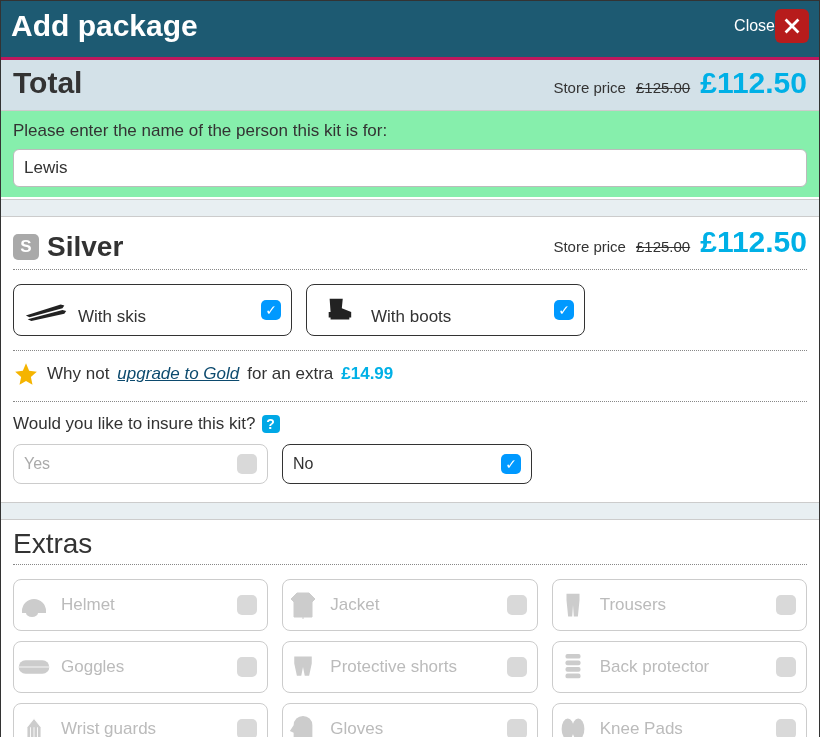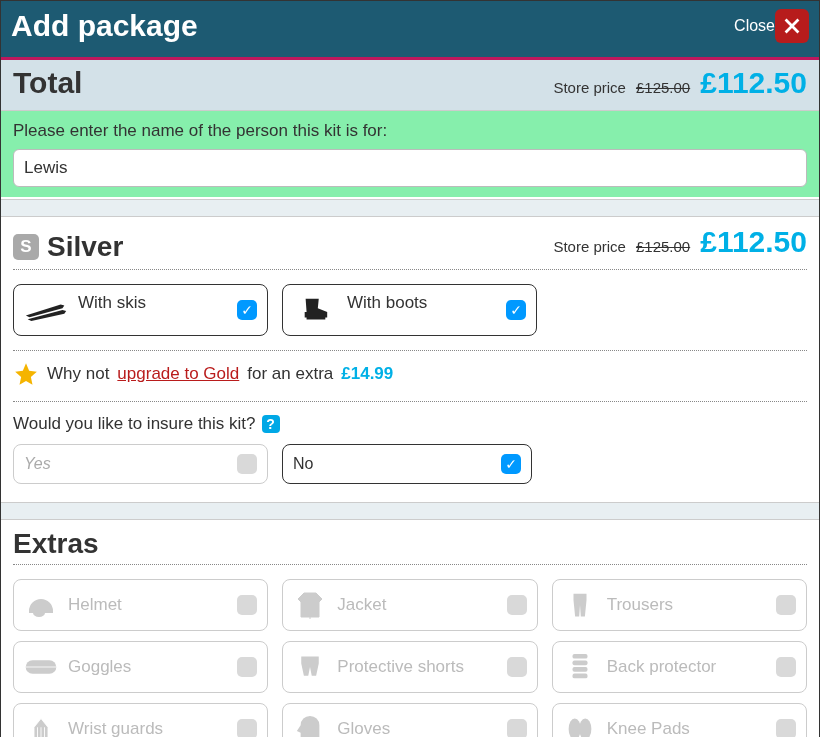--- a/index.html
+++ b/index.html
@@ -20,37 +20,37 @@
   .section { padding: 10px 12px; background: #86efac; }
   .prompt { font-size: 17px; color: #333; margin-bottom: 8px; }
   .name-input { width: 100%; font-size: 17px; padding: 8px 10px; border: 1px solid #bbb; border-radius: 6px; color: #333; }
   .gap-bar { height: 18px; background: #e8eff2; border-top: 1px solid #ccc; border-bottom: 1px solid #ccc; margin-top:2px; }
   .silver-row { display: flex; align-items: baseline; justify-content: space-between; padding: 8px 12px 6px 12px; }
   .silver-left { display: flex; align-items: center; gap: 8px; }
   .s-badge { width: 26px; height: 26px; border-radius: 5px; background: #a9a9a9; color: #fff; font-weight: 700; font-size: 17px; display: flex; align-items: center; justify-content: center; }
   .silver-title { font-size: 28px; font-weight: 700; color: #333; }
   .dotted { border-bottom: 1px dotted #888; margin: 0 12px; }
   .options-row { display: flex; gap: 14px; padding: 14px 12px; }
-  .opt-card { width: 255px; border: 1px solid #333; border-radius: 8px; padding: 8px 10px; display: flex; align-items: flex-start; gap: 10px; position: relative; cursor: pointer; }
+  .opt-card { width: 279px; border: 1px solid #333; border-radius: 8px; padding: 8px 10px; display: flex; align-items: flex-end; gap: 10px; position: relative; cursor: pointer; }
   .opt-card .lbl { font-size: 17px; color: #333; }
   .check-sq { position: absolute; right: 10px; top: 50%; transform: translateY(-50%); width: 20px; height: 20px; border-radius: 5px; display: flex; align-items: center; justify-content: center; font-size: 14px; }
   .check-on { background: #0099ff; color: #fff; }
   .check-off { background: #d9d9d9; }
   .upgrade-row { display: flex; align-items: center; gap: 8px; padding: 10px 12px 14px 12px; font-size: 17px; color: #333; }
-  .upgrade-row a { color: #b91c1c; text-decoration: underline; }
+  .upgrade-row a { color: #0c4a6e; text-decoration: underline; font-style: italic; }
   .upgrade-row .price { color: #00b0e6; font-weight: 600; }
   .star { width: 26px; height: 26px; }
   .insure-sec { padding: 12px 12px 16px 12px; }
   .insure-q { font-size: 17px; color: #333; display: flex; align-items: center; gap: 6px; margin-bottom: 10px; }
   .q-badge { width: 18px; height: 18px; background: #00a8e6; color: #fff; border-radius: 4px; font-size: 14px; font-weight: 700; display:inline-flex; align-items:center; justify-content:center; cursor:pointer;}
-  .yes-card { width: 255px; border: 1px solid #ccc; border-radius: 8px; padding: 10px 10px; position: relative; color: #aaa; cursor: pointer; font-style: italic;}
+  .yes-card { width: 255px; border: 1px solid #ccc; border-radius: 8px; padding: 10px 10px; position: relative; color: #aaa; cursor: pointer;}
   .no-card { width: 250px; border: 1px solid #333; border-radius: 8px; padding: 10px 10px; position: relative; color: #333; cursor: pointer;}
-  .extras-title { font-size: 28px; font-weight: 700; color: #333; padding: 8px 12px 4px 12px; }
+  .extras-title { font-size: 28px; font-weight: 400; color: #333; padding: 8px 12px 4px 12px; }
   .extras-grid { display: grid; grid-template-columns: repeat(3, 1fr); gap: 10px 14px; padding: 14px 12px 16px 12px; }
-  .extra-card { border: 1px solid #ccc; border-radius: 8px; padding: 8px 10px; display: flex; align-items: center; gap: 10px; position: relative; cursor: pointer; color: #bbb; height:52px;}
+  .extra-card { border: 1px solid #ccc; border-radius: 8px; padding: 8px 3px; display: flex; align-items: center; gap: 10px; position: relative; cursor: pointer; color: #bbb; height:52px;}
   .extra-card .lbl { font-size: 17px; }
   .ico { width: 34px; height: 34px; display:flex; align-items:center; justify-content:center; color:#ccc; }
   .ico svg, .opt-ico svg { fill: currentColor; }
   .opt-ico { width:44px; height:34px; display:flex; align-items:center; justify-content:center; color:#222; }
   hr.solid { border:none; border-top:1px solid #ccc; margin: 0 0;}
 </style>
 </head>
 <body>
 
 <div class="modal">

